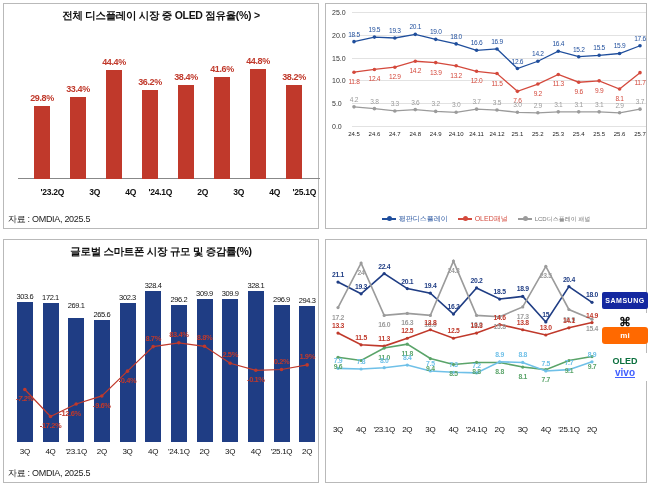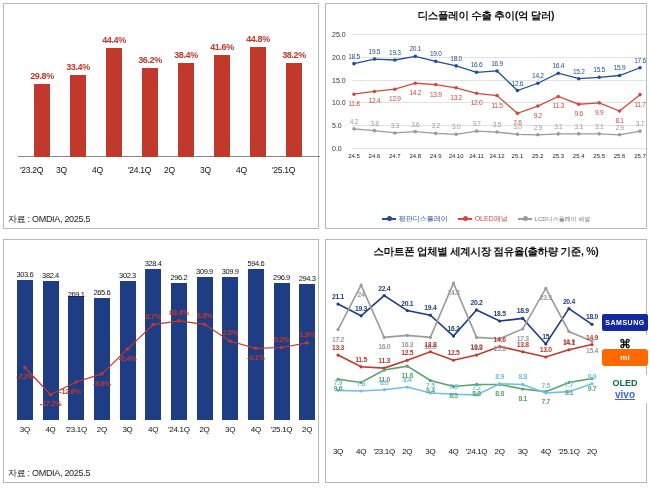--- a/index.html
+++ b/index.html
@@ -55,24 +55,25 @@
     font-size: 9px; font-weight: bold;
     color: #c0392b;
     text-align: center;
     width: 40px;
     letter-spacing: -0.4px;
   }
   .xlab1 {
     position: absolute;
     bottom: 4px;
     font-size: 8.5px;
-    text-align: left;
+    text-align: right;
     width: 44px;
     color: #111;
     letter-spacing: -0.3px;
+    font-weight: bold;
   }
   .axis1 {
     position: absolute; left: 8px; right: 4px; bottom: 22px;
     border-bottom: 1px solid #888;
   }
 
   
   #p2 .plot { height: 150px; margin: 2px 4px 0 4px; }
   .yl2 {
     position: absolute; left: 2px;
@@ -182,20 +183,21 @@
   .bb-oppo { color:#0b6f3e; font-size:9px; }
   .bb-vivo { color:#415fff; font-size:10px;text-decoration:underline; }
 </style>
 </head>
 <body>
 
 <div class="grid">
 
   <div class="panel" id="p1">
     <div class="panel-inner">
+      <div class="ptitle">전체 디스플레이 시장 중 OLED 점유율(%) &gt;</div>
       <div class="plot" id="plot1">
         <div class="axis1"></div>
       <div class="bar1" style="left: 24px; height: 73.308px;"></div>
           <div class="bar1lab" style="left: 12px; bottom: 98.308px;">29.8%</div>
           <div class="xlab1" style="left: 10px;">'23.2Q</div>
           <div class="bar1" style="left: 60px; height: 82.164px;"></div>
           <div class="bar1lab" style="left: 48px; bottom: 107.164px;">33.4%</div>
           <div class="xlab1" style="left: 46px;">3Q</div>
           <div class="bar1" style="left: 96px; height: 109.224px;"></div>
           <div class="bar1lab" style="left: 84px; bottom: 134.224px;">44.4%</div>
@@ -215,21 +217,20 @@
           <div class="bar1" style="left: 276px; height: 93.972px;"></div>
           <div class="bar1lab" style="left: 264px; bottom: 118.972px;">38.2%</div>
           <div class="xlab1" style="left: 262px;">'25.1Q</div>
         </div>
       <div class="src">자료 : OMDIA, 2025.5</div>
     </div>
   </div>
 
   <div class="panel" id="p2">
     <div class="panel-inner">
-      <div class="ptitle">디스플레이 수출 추이(억 달러)</div>
       <div class="plot" id="plot2">
           <div class="gl2" style="top: 120px;"></div>
           <div class="yl2" style="top: 120px;">0.0</div>
           <div class="gl2" style="top: 97.2px;"></div>
           <div class="yl2" style="top: 97.2px;">5.0</div>
           <div class="gl2" style="top: 74.4px;"></div>
           <div class="yl2" style="top: 74.4px;">10.0</div>
           <div class="gl2" style="top: 51.6px;"></div>
           <div class="yl2" style="top: 51.6px;">15.0</div>
           <div class="gl2" style="top: 28.8px;"></div>
@@ -359,50 +360,51 @@
         <span class="li lg-gray">
           <span class="sw"></span>
           <span class="lbl">LCD디스플레이 패널</span>
         </span>
       </div>
     </div>
   </div>
 
   <div class="panel" id="p3">
     <div class="panel-inner">
+      <div class="ptitle">글로벌 스마트폰 시장 규모 및 증감률(%)</div>
       <div class="plot" id="plot3">
           <div class="bar3" style="left: 8.83333px; bottom: 16px; height: 139.993px;"></div>
           <div class="bar3lab" style="left: 8.83333px; bottom: 156.993px;">303.6</div>
           <div class="xlab3" style="left: -3.16667px;">3Q</div>
           <div class="bar3" style="left: 34.5px; bottom: 16px; height: 139.302px;"></div>
-          <div class="bar3lab" style="left: 34.5px; bottom: 156.302px;">382.4</div>
+          <div class="bar3lab" style="left: 34.5px; bottom: 156.302px;">172.1</div>
           <div class="xlab3" style="left: 22.5px;">4Q</div>
           <div class="bar3" style="left: 60.1667px; bottom: 16px; height: 124.085px;"></div>
-          <div class="bar3lab" style="left: 60.1667px; bottom: 137px; margin-top: 19px;">269.1</div>
+          <div class="bar3lab" style="left: 60.1667px; bottom: 148px; margin-top: 19px;">269.1</div>
           <div class="xlab3" style="left: 48.1667px;">'23.1Q</div>
           <div class="bar3" style="left: 85.8333px; bottom: 16px; height: 122.471px;"></div>
           <div class="bar3lab" style="left: 85.8333px; bottom: 139.471px;">265.6</div>
           <div class="xlab3" style="left: 73.8333px;">2Q</div>
           <div class="bar3" style="left: 111.5px; bottom: 16px; height: 139.394px;"></div>
           <div class="bar3lab" style="left: 111.5px; bottom: 156.394px;">302.3</div>
           <div class="xlab3" style="left: 99.5px;">3Q</div>
           <div class="bar3" style="left: 137.167px; bottom: 16px; height: 151.429px;"></div>
           <div class="bar3lab" style="left: 137.167px; bottom: 168.429px;">328.4</div>
           <div class="xlab3" style="left: 125.167px;">4Q</div>
           <div class="bar3" style="left: 162.833px; bottom: 16px; height: 136.581px;"></div>
           <div class="bar3lab" style="left: 162.833px; bottom: 153.581px;">296.2</div>
           <div class="xlab3" style="left: 150.833px;">'24.1Q</div>
           <div class="bar3" style="left: 188.5px; bottom: 16px; height: 142.898px;"></div>
           <div class="bar3lab" style="left: 188.5px; bottom: 159.898px;">309.9</div>
           <div class="xlab3" style="left: 176.5px;">2Q</div>
           <div class="bar3" style="left: 214.167px; bottom: 16px; height: 142.898px;"></div>
           <div class="bar3lab" style="left: 214.167px; bottom: 159.898px;">309.9</div>
           <div class="xlab3" style="left: 202.167px;">3Q</div>
           <div class="bar3" style="left: 239.833px; bottom: 16px; height: 151.291px;"></div>
-          <div class="bar3lab" style="left: 239.833px; bottom: 168.291px;">594.6</div>
+          <div class="bar3lab" style="left: 239.833px; bottom: 168.291px;">328.1</div>
           <div class="xlab3" style="left: 227.833px;">4Q</div>
           <div class="bar3" style="left: 265.5px; bottom: 16px; height: 136.904px;"></div>
           <div class="bar3lab" style="left: 265.5px; bottom: 153.904px;">296.9</div>
           <div class="xlab3" style="left: 253.5px;">'25.1Q</div>
           <div class="bar3" style="left: 291.167px; bottom: 16px; height: 135.705px;"></div>
           <div class="bar3lab" style="left: 291.167px; bottom: 152.705px;">294.3</div>
           <div class="xlab3" style="left: 279.167px;">2Q</div>
           <svg width="316" height="196" style="position: absolute; left: 0px; top: 0px;">
             <polyline points="16.833333333333336,127.472 42.5,154.447 68.16666666666667,142.0385 93.83333333333333,133.946 119.5,109.12899999999999 145.16666666666669,84.58175 170.83333333333334,80.80524999999999 196.50000000000003,84.312 222.16666666666669,101.30624999999999 247.83333333333334,108.31975 273.5,107.51050000000001 299.1666666666667,102.92474999999999" fill="none" stroke="#c0392b" stroke-width="1.2"></polyline>
             <circle cx="16.833333333333336" cy="127.472" r="1.8" fill="#c0392b"></circle>
@@ -430,21 +432,20 @@
           <div class="g3lab" style="left: 247.833px; top: 117.32px;">-0.1%</div>
           <div class="g3lab" style="left: 273.5px; top: 98.5105px;">0.2%</div>
           <div class="g3lab" style="left: 299.167px; top: 93.9247px;">1.9%</div>
         </div>
       <div class="src">자료 : OMDIA, 2025.5</div>
     </div>
   </div>
 
   <div class="panel" id="p4">
     <div class="panel-inner">
-      <div class="ptitle">스마트폰 업체별 세계시장 점유율(출하량 기준, %)</div>
       <div class="plot" id="plot4">
           <svg width="316" height="196" style="position: absolute; left: 0px; top: 0px;">
             <polyline points="8,42.03846153846155 31.09090909090909,53.80769230769231 54.18181818181818,33.53846153846155 77.27272727272727,48.576923076923066 100.36363636363636,53.153846153846175 123.45454545454545,74.07692307692308 146.54545454545453,47.923076923076934 169.63636363636363,59.03846153846153 192.72727272727272,56.423076923076934 215.8181818181818,81.92307692307693 238.9090909090909,46.61538461538461 262,62.30769230769231" fill="none" stroke="#1f3d84" stroke-width="1.6"></polyline>
             <circle cx="8" cy="42.03846153846155" r="1.6" fill="#1f3d84"></circle>
             <circle cx="31.09090909090909" cy="53.80769230769231" r="1.6" fill="#1f3d84"></circle>
             <circle cx="54.18181818181818" cy="33.53846153846155" r="1.6" fill="#1f3d84"></circle>
             <circle cx="77.27272727272727" cy="48.576923076923066" r="1.6" fill="#1f3d84"></circle>
             <circle cx="100.36363636363636" cy="53.153846153846175" r="1.6" fill="#1f3d84"></circle>
             <circle cx="123.45454545454545" cy="74.07692307692308" r="1.6" fill="#1f3d84"></circle>
             <circle cx="146.54545454545453" cy="47.923076923076934" r="1.6" fill="#1f3d84"></circle>

